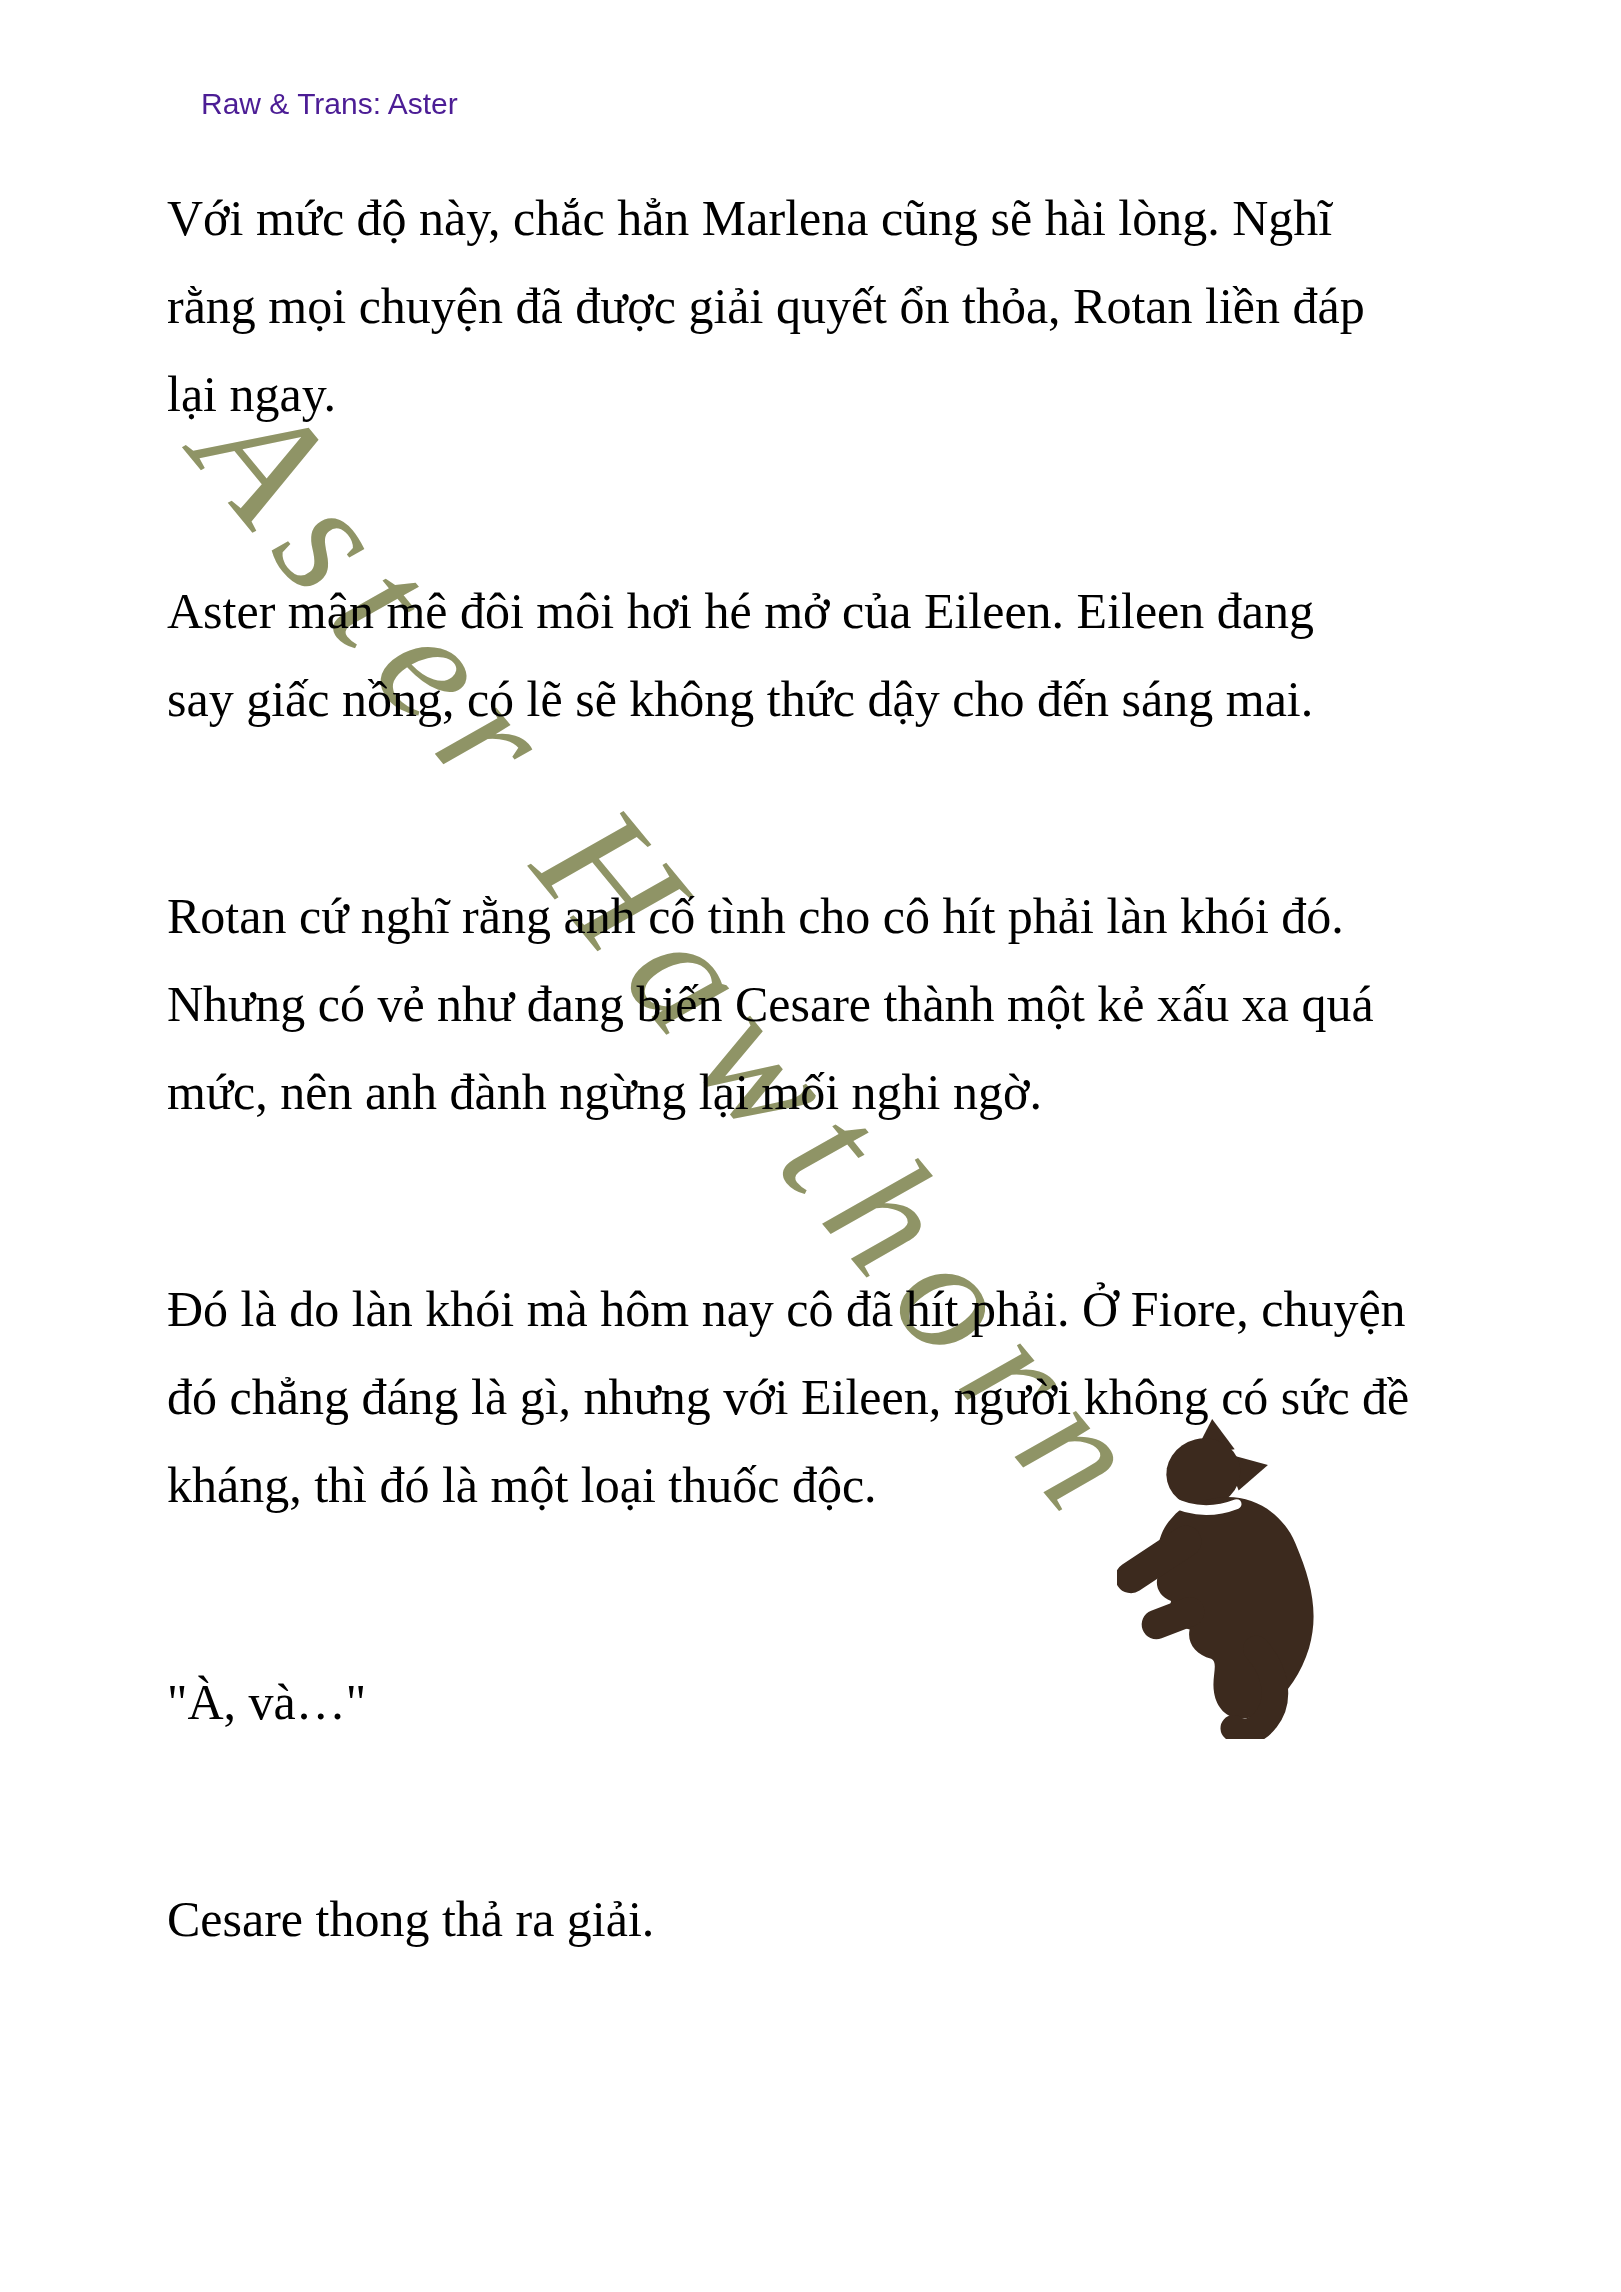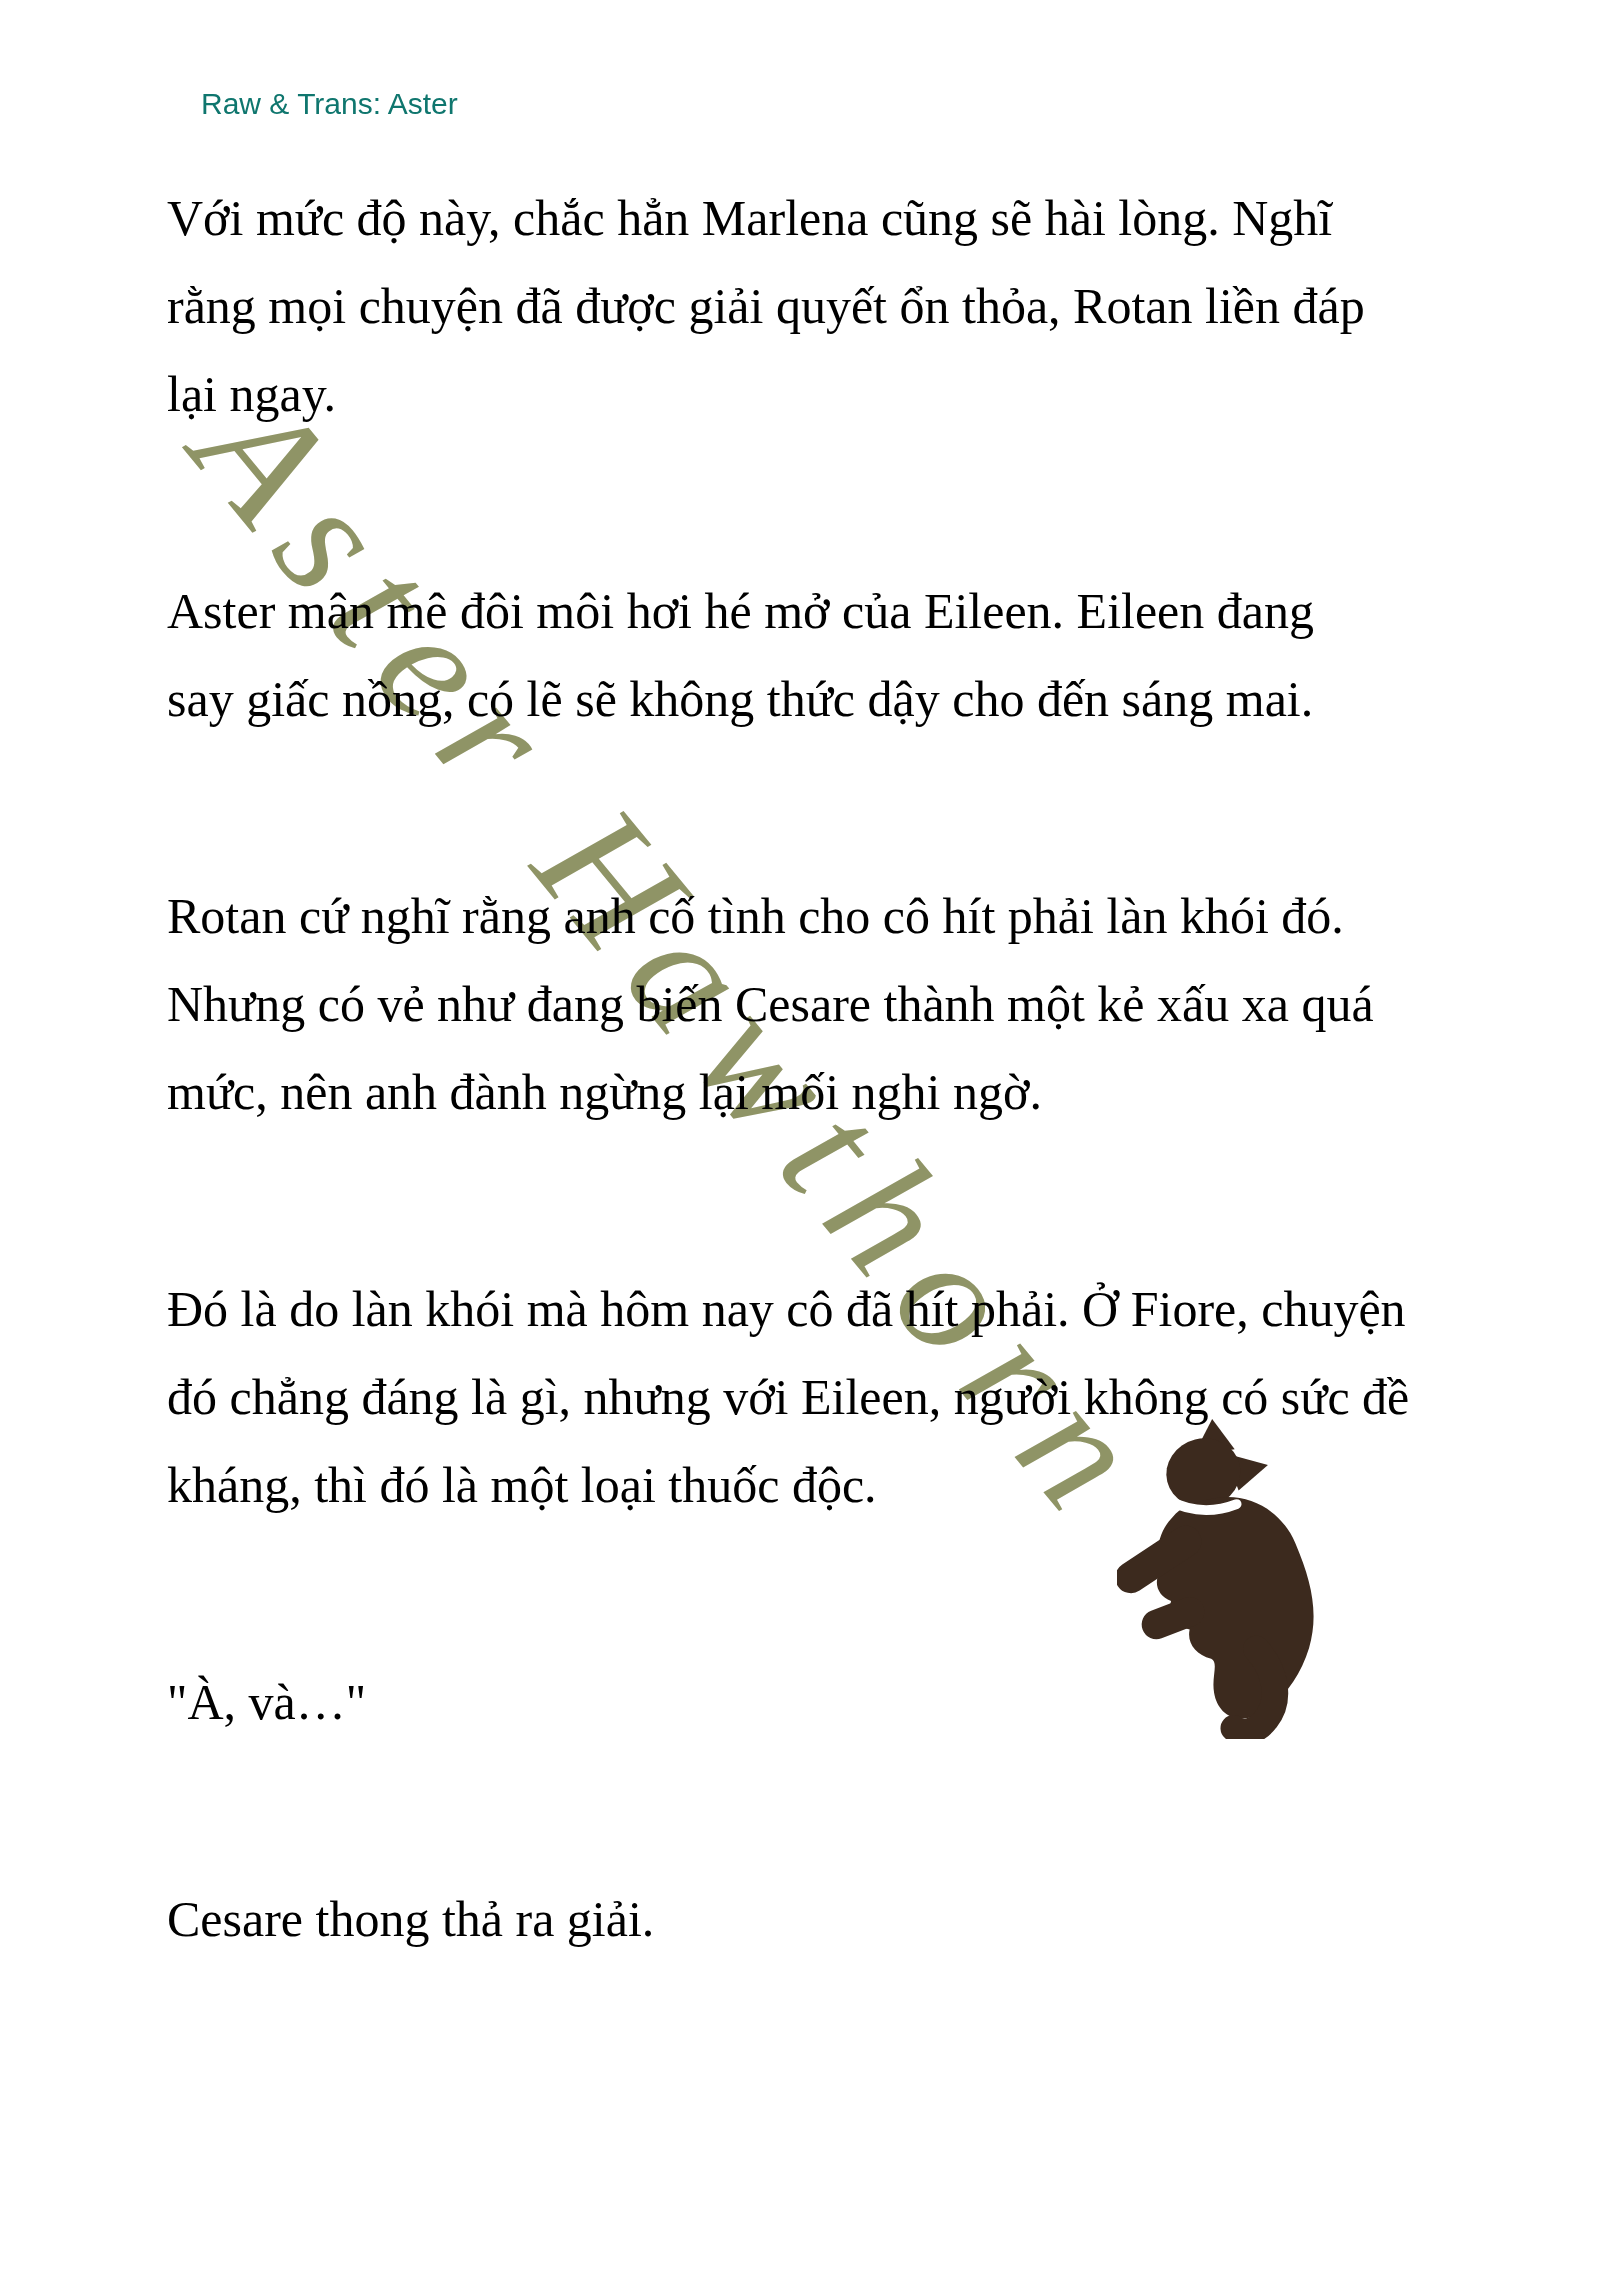--- a/index.html
+++ b/index.html
@@ -12,21 +12,21 @@
     font-family:"Liberation Serif","DejaVu Serif",serif;
     color:#000;
   }
   .header{
     position:absolute;
     left:201px;
     top:86px;
     font-family:"Liberation Sans","DejaVu Sans",sans-serif;
     font-size:30px;
     line-height:35px;
-    color:#0f766e;
+    color:#4c1d95;
     z-index:2;
     white-space:pre;
   }
   .watermark{
     position:absolute;
     left:-34px;
     top:863px;
     width:1421px;
     text-align:center;
     transform:rotate(50.5deg);

